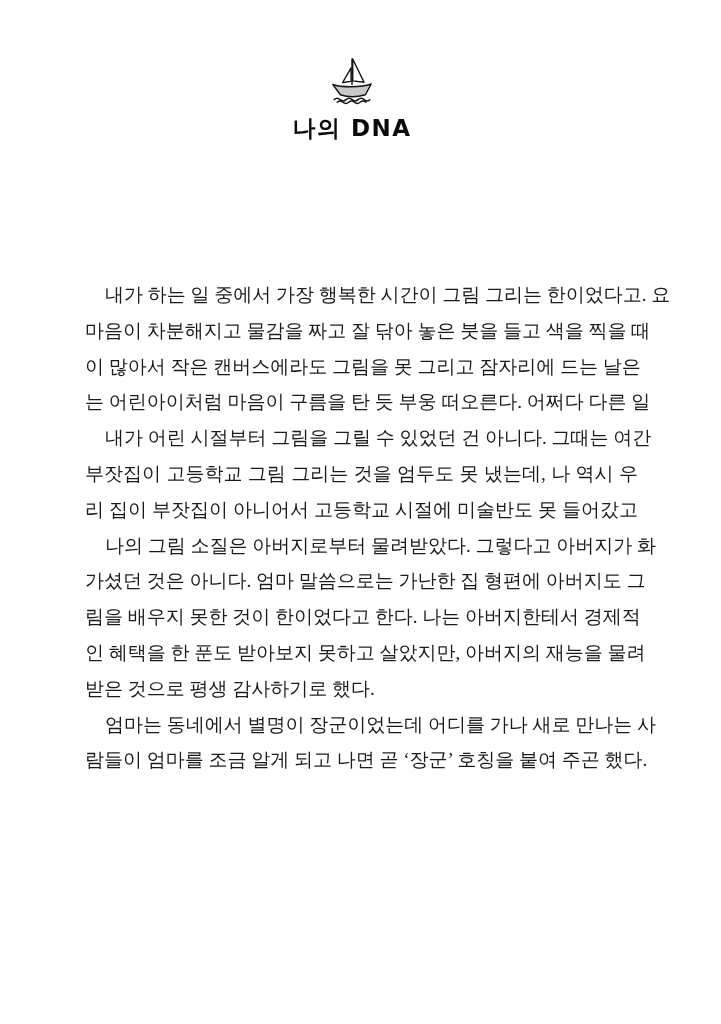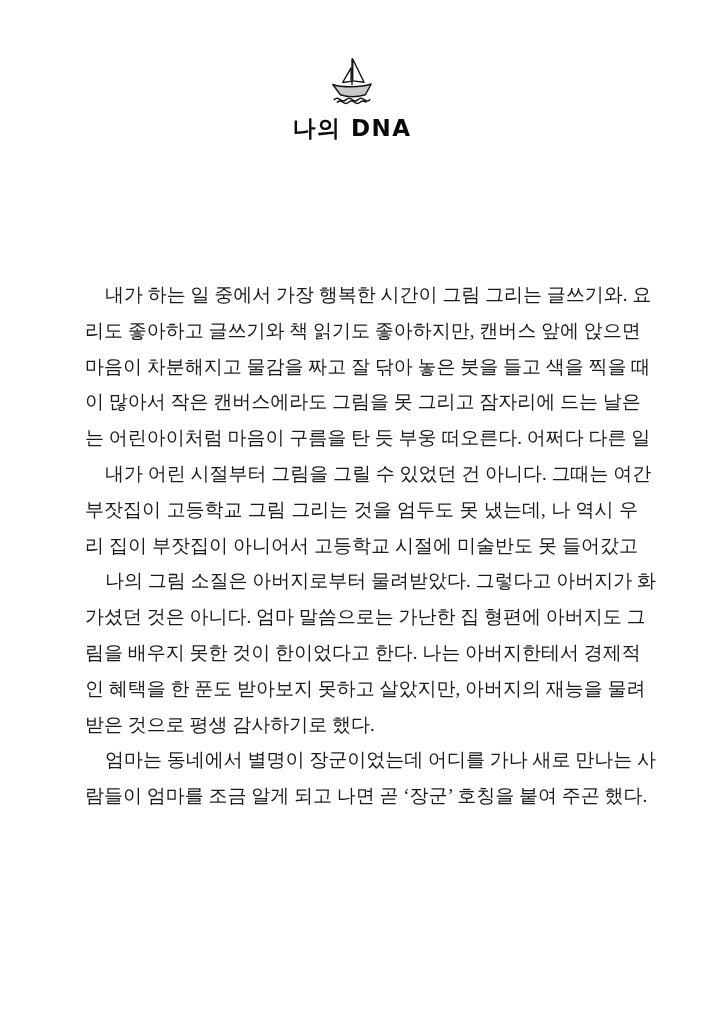--- a/index.html
+++ b/index.html
@@ -97,22 +97,21 @@
 
         <path class="stroke" d="M8 48 q3.3 -3 6.7 0 t6.7 0 t6.7 0 t6.7 0 t6.7 0 t6.5 0"></path>
         <path class="stroke" d="M11.5 51 q3.2 -2.8 6.4 0 t6.4 0 t6.4 0 t6.4 0 t6.4 0"></path>
       </svg>
     </div>
     <div class="chapter-title">나의 DNA</div>
   </div>
 
   <div class="body-text">
     <div>
-      <div class="line indent">내가 하는 일 중에서 가장 행복한 시간이 그림 그리는 글쓰기와. 요</div>
-      <div class="line">리도 좋아하고 글쓰기와 책 읽기도 좋아하지만, 캔버스 앞에 앉으면</div>
+      <div class="line indent">내가 하는 일 중에서 가장 행복한 시간이 그림 그리는 한이었다고. 요</div>
       <div class="line">마음이 차분해지고 물감을 짜고 잘 닦아 놓은 붓을 들고 색을 찍을 때</div>
       <div class="line">이 많아서 작은 캔버스에라도 그림을 못 그리고 잠자리에 드는 날은</div>
       <div class="line">는 어린아이처럼 마음이 구름을 탄 듯 부웅 떠오른다. 어쩌다 다른 일</div>
     </div>
     <div>
       <div class="line indent">내가 어린 시절부터 그림을 그릴 수 있었던 건 아니다. 그때는 여간</div>
       <div class="line">부잣집이 고등학교 그림 그리는 것을 엄두도 못 냈는데, 나 역시 우</div>
       <div class="line">리 집이 부잣집이 아니어서 고등학교 시절에 미술반도 못 들어갔고</div>
     </div>
     <div>

